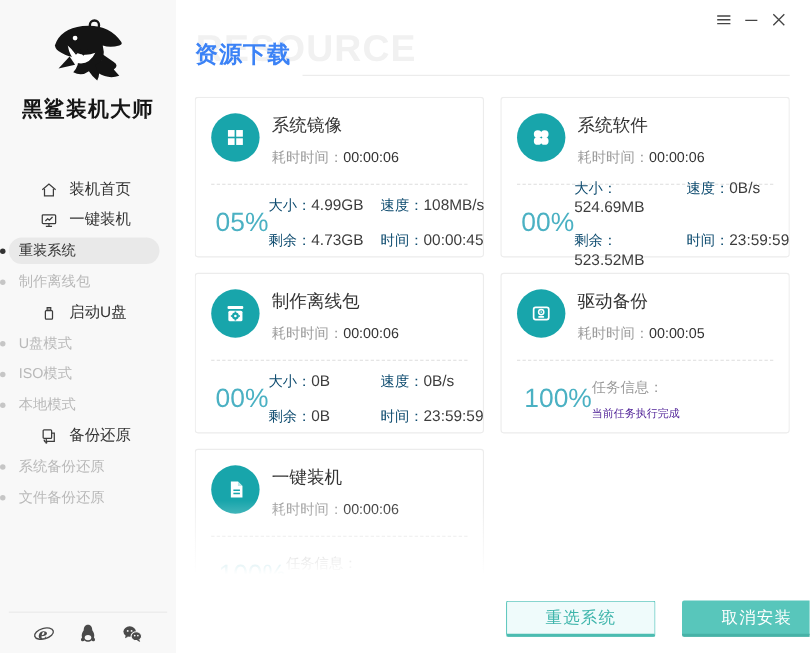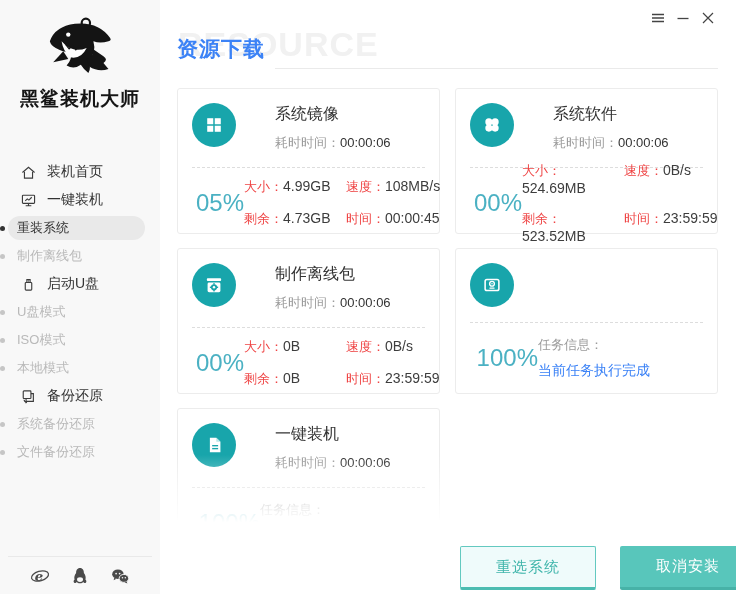--- a/index.html
+++ b/index.html
@@ -9,21 +9,21 @@
     background:#fff; position:relative; color:#333;
     -webkit-font-smoothing:antialiased;
   }
   
   .sidebar { position:absolute; left:0; top:0; width:160px; height:594px; background:#f8f8f8; }
   .logo { text-align:center; padding-top:12px; }
   .logo svg { display:block; margin:0 auto; }
   .app-name { font-size:19px; font-weight:bold; color:#151515; letter-spacing:1px; margin-top:2px; }
   .menu { position:absolute; top:158px; left:0; right:0; }
   .mi { height:28px; display:flex; align-items:center; cursor:pointer; position:relative; }
-  .mi.top { padding-left:20px; font-size:14px; color:#333; }
+  .mi.top { padding-left:36px; font-size:14px; color:#333; }
   .mi.top .ic { width:17px; height:17px; margin-right:10px; flex:none; display:flex; }
   .mi.sub { font-size:13px; color:#b9b9b9; }
   .mi.sub .dot { width:5px; height:5px; border-radius:50%; background:#c6c6c6; margin-right:12px; flex:none; }
   .mi.sub.active { color:#333; }
   .mi.sub.active .dot { background:#333; }
   .mi.sub.active .pill { position:absolute; left:8px; right:15px; top:2px; bottom:2px; background:#e9e9e9; border-radius:13px; z-index:0; }
   .mi span, .mi .dot, .mi .ic { position:relative; z-index:1; }
   .side-foot { position:absolute; bottom:0; left:0; right:0; height:38px; border-top:1px solid #e9e9e9; margin:0 8px; display:flex; align-items:center; justify-content:space-around; padding:0 12px; }
   .side-foot .fic { width:20px; height:20px; cursor:pointer; }
   
@@ -31,41 +31,41 @@
   .winctl { position:absolute; top:11px; right:21px; display:flex; gap:11px; }
   .winctl .wbtn { width:14px; height:14px; cursor:pointer; display:flex; align-items:center; justify-content:center; }
   .header { position:absolute; top:28px; left:17px; right:18px; height:42px; }
   .watermark { position:absolute; top:-3px; left:1px; font-size:34px; font-weight:800; color:#f1f1f1; letter-spacing:1px; }
   .page-title { position:absolute; top:7px; left:0; font-size:21px; font-weight:700; color:#3b82f6; letter-spacing:1px; }
   .title-rule { position:absolute; left:98px; right:0; bottom:1px; height:1px; background:#eaeaea; }
   
   .cards { position:absolute; top:88px; left:17px; width:541px; height:447px; overflow:hidden;
            display:grid; grid-template-columns:263px 263px; column-gap:15px; row-gap:14px; grid-auto-rows:146px; }
   .card { border:1px solid #ececec; border-radius:3px; background:#fff; padding:12px 14px 0 14px; }
-  .card-top { display:flex;gap:28px; }
+  .card-top { display:flex; }
   .icon-circle { width:44px; height:44px; border-radius:50%; background:#18a5ab; flex:none; margin-top:2px;
                  display:flex; align-items:center; justify-content:center; }
   .card-head { margin-left:11px; padding-top:3px; }
   .card-title { font-size:16px; color:#333; }
   .elapsed { font-size:13px; color:#9b9b9b; margin-top:9px; }
   .elapsed .val { color:#333; }
   .dash { border-top:1px dashed #ddd; margin-top:15px; }
   .card-bottom { display:flex; align-items:center; height:70px; padding-left:2px; }
   .percent { font-size:24px; color:#4bb1c3; width:50px; flex:none;text-align:right; }
   .stats { display:grid; grid-template-columns:minmax(97px,max-content) max-content; column-gap:5px; row-gap:14px; font-size:13px; }
-  .stat .lbl { color:#ef4444; }
+  .stat .lbl { color:#0c4a6e; }
   .stat .val { color:#3d3d3d; font-size:14px; }
   .info { font-size:13px; }
   .info .lbl { color:#9b9b9b; display:block; }
-  .info .val { color:#3b82f6; font-size:14px; display:block; margin-top:8px; }
+  .info .val { color:#4c1d95; font-size:10px; display:block; margin-top:8px; }
   .fade-overlay { position:absolute; left:160px; top:455px; width:576px; height:82px; pointer-events:none;
                   background:linear-gradient(rgba(255,255,255,0), #fff 82%); }
   
   .foot-btns { position:absolute; top:546px; left:160px; width:576px; display:flex; justify-content:center; gap:24px; }
-  .btn { width:136px; height:44px; font-size:15px; text-align:center; border-radius:2px; cursor:pointer;
+  .btn { width:136px; height:33px; font-size:15px; text-align:center; border-radius:2px; cursor:pointer;
          display:flex; align-items:center; justify-content:center; letter-spacing:1px; }
   .btn-light { background:#effbfb; border:1px solid #63c9c0; border-bottom:3px solid #4cbcb1; color:#3fb5ab; }
   .btn-fill { background:#58c6bb; border:0; border-bottom:3px solid #47b2a7; color:#fff; }
 </style>
 </head>
 <body>
 
 <div class="sidebar">
   <div class="logo">
     <svg width="84" height="72" viewBox="0 0 100 86">
@@ -301,20 +301,24 @@
     <div class="card">
       <div class="card-top">
         <div class="icon-circle">
           <svg viewBox="0 0 24 24" width="22" height="22" fill="none" stroke="#fff">
             <rect x="4.5" y="6" width="15" height="12" rx="2" stroke-width="1.7"></rect>
             <circle cx="12" cy="10.6" r="2.6" stroke-width="1.5"></circle>
             <circle cx="12" cy="10.6" r="0.8" fill="#fff" stroke="none"></circle>
             <rect x="9" y="14.6" width="6" height="1.6" rx="0.8" fill="#fff" stroke="none"></rect>
           </svg>
         </div>
+        <div class="card-head">
+          <div class="card-title">驱动备份</div>
+          <div class="elapsed"><span>耗时时间：</span><span class="val">00:00:05</span></div>
+        </div>
       </div>
       <div class="dash"></div>
       <div class="card-bottom">
         <div class="percent" style="width:66px;">100%</div>
         <div class="info">
           <span class="lbl">任务信息：</span>
           <span class="val">当前任务执行完成</span>
         </div>
       </div>
     </div>

